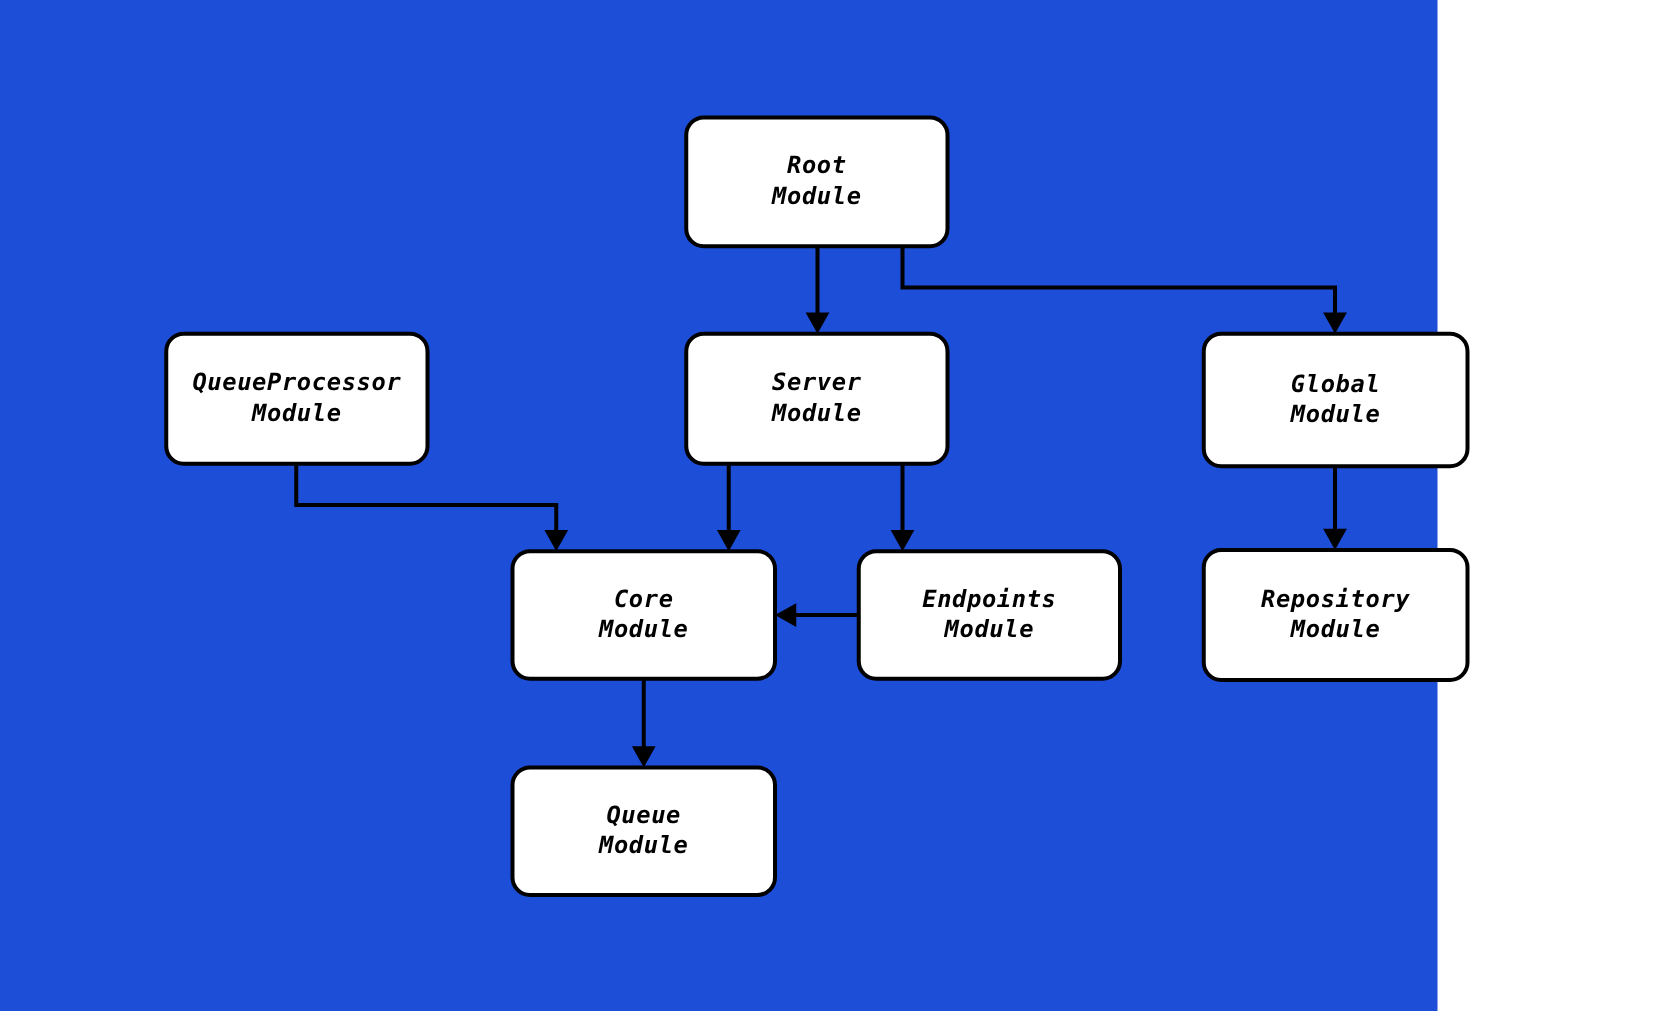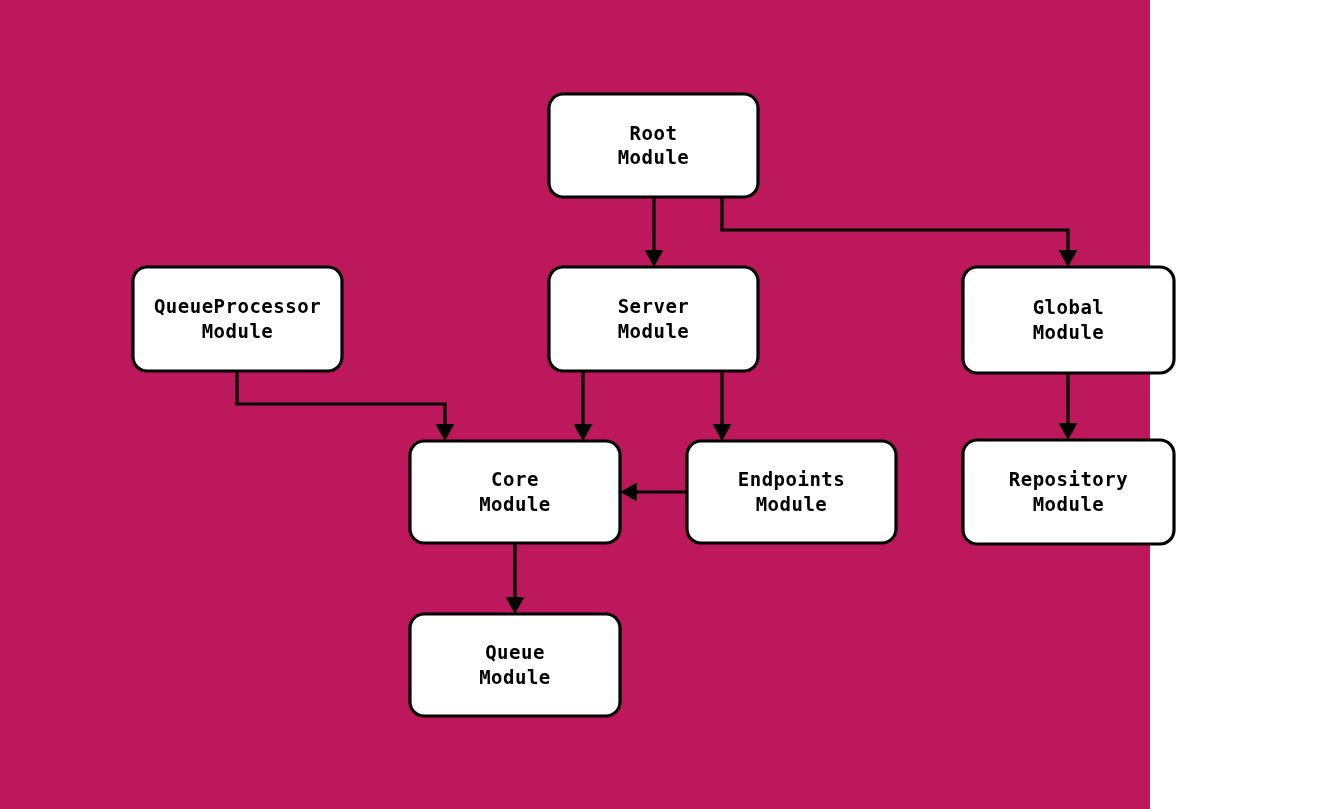--- a/index.html
+++ b/index.html
@@ -11,21 +11,22 @@
   body {
     width: 1337px;
     height: 809px;
     font-family: "DejaVu Sans Mono", "Liberation Mono", monospace;
     overflow: hidden;
   }
   #diagram-root {
     position: relative;
     width: 1150px;
     height: 809px;
-    background: #be185d;
+    background: #1d4ed8;
+    font-style: italic;
   }
   svg#diagram-canvas {
     display: block;
     width: 1337px;
     height: 809px;
   }
   .node-box {
     fill: #ffffff;
     stroke: #000000;
     stroke-width: 3.2;

